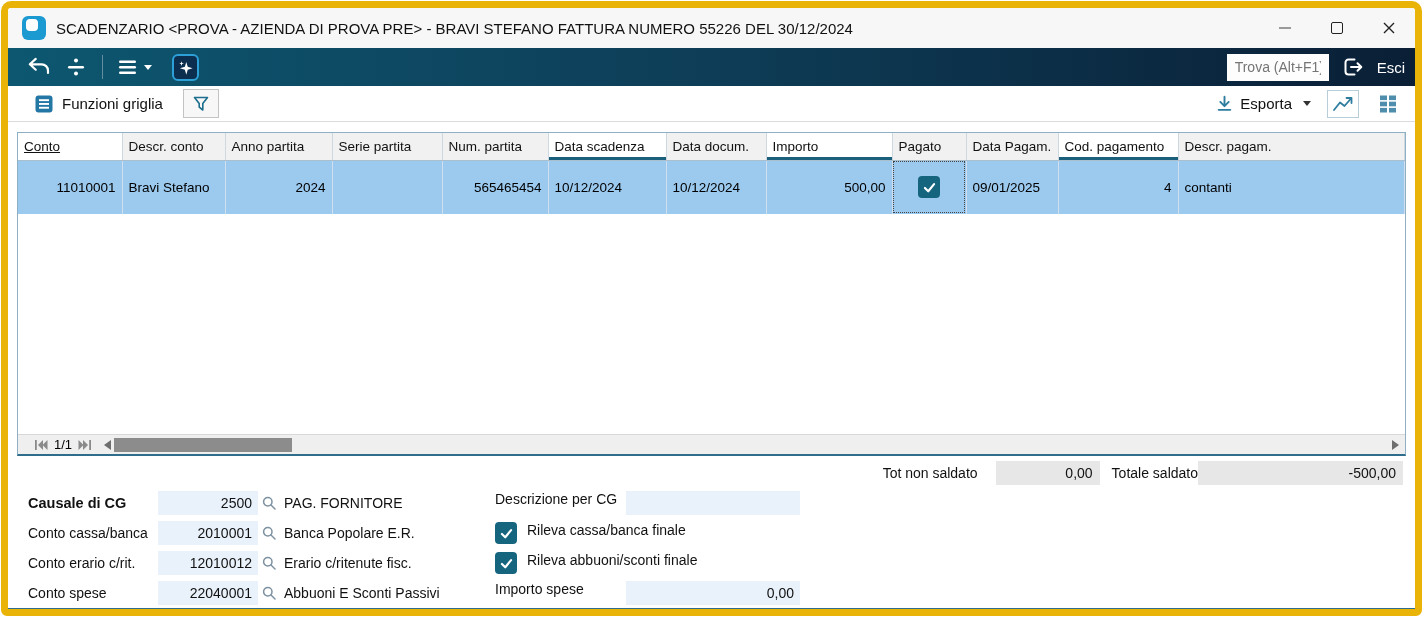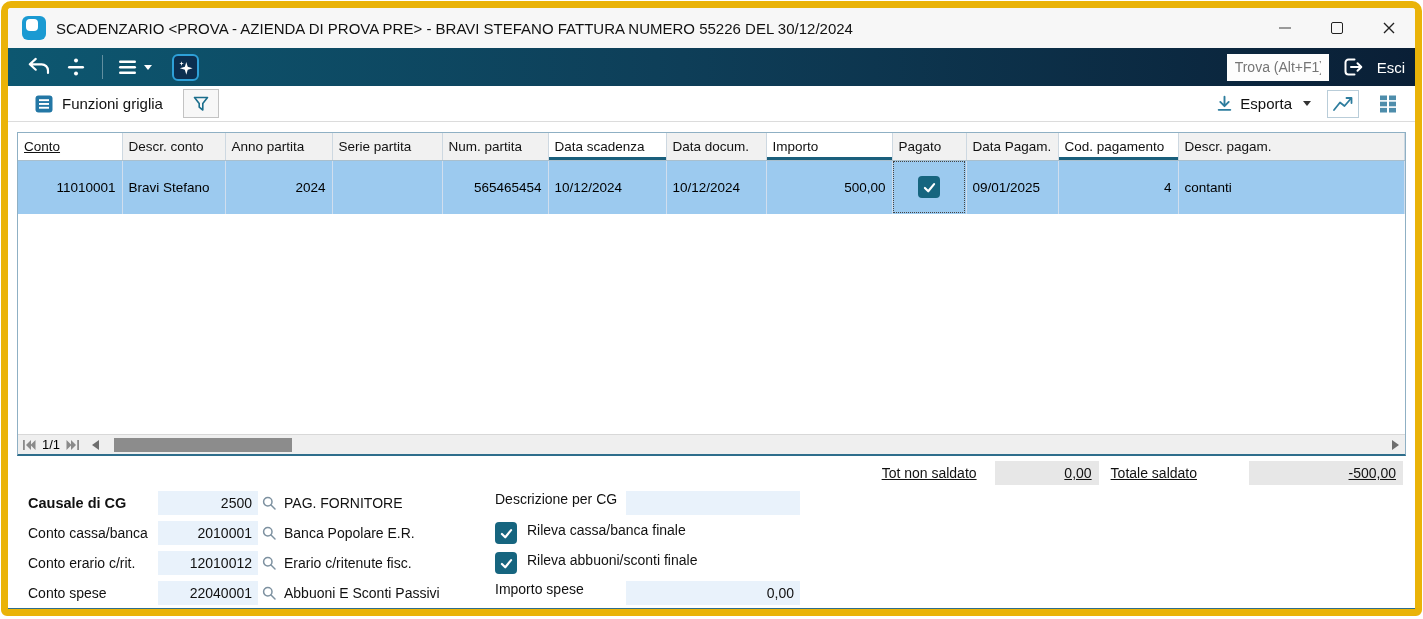--- a/index.html
+++ b/index.html
@@ -50,32 +50,32 @@
   td.num { text-align:right; padding-right:9px; }
   td.cell-red { background:#ea8a8a; border-right-color:rgba(180,90,90,.4); }
   td.cell-tan { background:#d3b083; }
   td.cell-check { background:#fff; text-align:center; outline:1px dotted #444; outline-offset:-2px; }
   .checkbox { width:22px; height:22px; border-radius:4px; background:#d7dde2; display:inline-flex; align-items:center; justify-content:center; vertical-align:middle; cursor:pointer; }
   .checkbox svg { display:none; }
   .checkbox.checked { background:#16657f; }
   .checkbox.checked svg { display:block; }
   .grid-filler { flex:1 1 auto; background:#fff; }
   .grid-bottom { flex:0 0 20px; background:#efefef; border-top:1px solid #d8d8d8; display:flex; align-items:center; position:relative; }
-  .pager { display:flex; align-items:center; gap:6px; padding:0 6px 0 4px; }
+  .pager { display:flex; align-items:center; gap:6px; padding:0 6px 0 16px; }
   .pager-label { font-size:13px; color:#000; }
   .scroll-arrow { width:0; height:0; border-top:5px solid transparent; border-bottom:5px solid transparent; margin:0 6px; cursor:pointer; }
   .arrow-left { border-right:7px solid #6e6e6e; }
   .arrow-right { border-left:7px solid #6e6e6e; margin-left:auto; }
   .scroll-thumb { position:absolute; left:96px; top:3px; width:178px; height:14px; background:#8c8c8c; cursor:grab; }
   
   .footer { flex:1 1 auto; background:#fff; padding:2px 0 0 0; border-bottom:2px solid #2e6e8c; margin-bottom:6px; }
-  .totals-row { height:30px; display:flex; align-items:center; justify-content:flex-end; padding-right:12px; font-size:14px; color:#111;text-decoration:underline; }
+  .totals-row { height:30px; display:flex; align-items:center; justify-content:flex-end; padding-right:12px; font-size:14px; color:#111; }
   .totals-box { background:#e7e7e7; height:24px; line-height:24px; text-align:right; padding:0 7px; font-size:14px; }
   .box-nonsaldato { width:104px; margin-left:18px; margin-right:12px; }
-  .box-saldato { width:154px; margin-left:52px; }
+  .box-saldato { width:205px; }
   .form { padding-left:20px; }
   .form-row { height:30px; display:flex; align-items:center; font-size:14px; color:#111; }
   .f-label { width:130px; flex:0 0 auto; }
   .f-label.bold { font-weight:bold; font-size:14.5px; }
   .f-field { width:100px; height:24px; background:#e9f2fb; text-align:right; line-height:24px; padding:0 6px; flex:0 0 auto; }
   .f-mag { width:22px; display:flex; justify-content:center; flex:0 0 auto; cursor:pointer; }
   .f-desc { width:215px; flex:0 0 auto; padding-left:4px; }
   .f-right { display:flex; align-items:flex-start; }
   .f-rlabel { width:131px; flex:0 0 auto; }
   .f-rfield { width:174px; height:24px; background:#e9f2fb; line-height:24px; padding:0 6px; text-align:right; }

